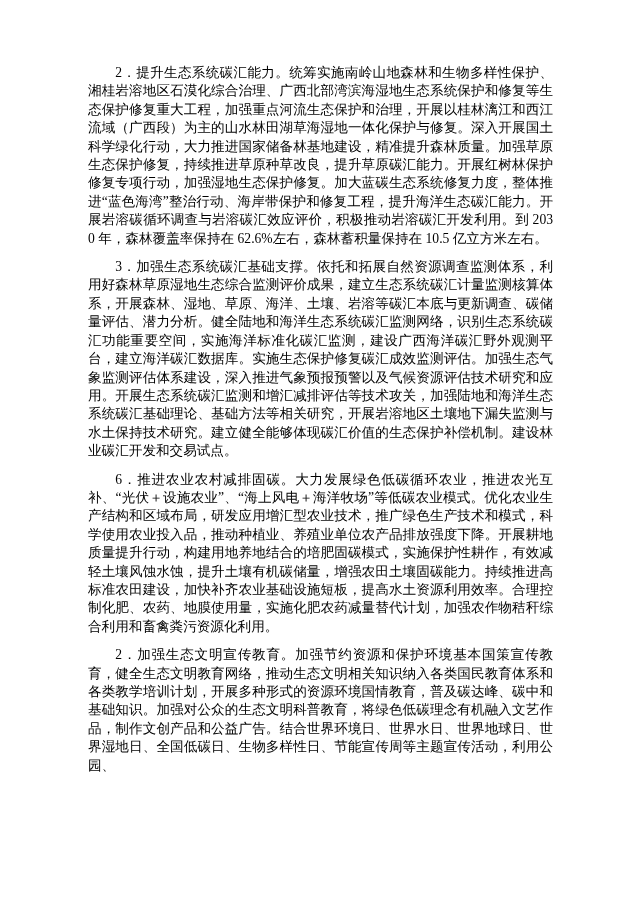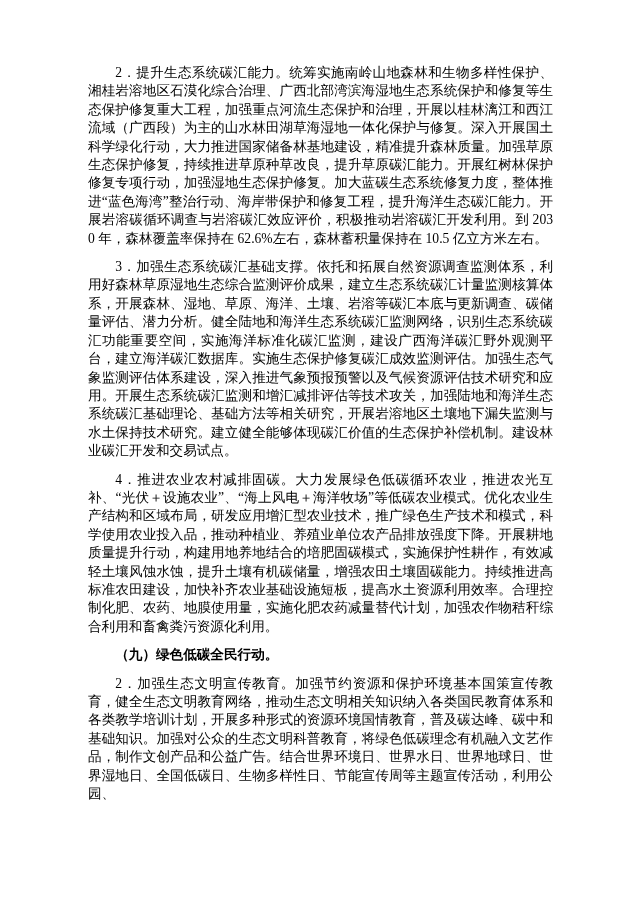--- a/index.html
+++ b/index.html
@@ -29,16 +29,15 @@
   .heading {
     font-weight: bold;
   }
 </style>
 </head>
 <body>
 
 <div class="page">
   <p class="para">2．提升生态系统碳汇能力。统筹实施南岭山地森林和生物多样性保护、湘桂岩溶地区石漠化综合治理、广西北部湾滨海湿地生态系统保护和修复等生态保护修复重大工程，加强重点河流生态保护和治理，开展以桂林漓江和西江流域（广西段）为主的山水林田湖草海湿地一体化保护与修复。深入开展国土科学绿化行动，大力推进国家储备林基地建设，精准提升森林质量。加强草原生态保护修复，持续推进草原种草改良，提升草原碳汇能力。开展红树林保护修复专项行动，加强湿地生态保护修复。加大蓝碳生态系统修复力度，整体推进“蓝色海湾”整治行动、海岸带保护和修复工程，提升海洋生态碳汇能力。开展岩溶碳循环调查与岩溶碳汇效应评价，积极推动岩溶碳汇开发利用。到 2030 年，森林覆盖率保持在 62.6%左右，森林蓄积量保持在 10.5 亿立方米左右。</p>
   <p class="para">3．加强生态系统碳汇基础支撑。依托和拓展自然资源调查监测体系，利用好森林草原湿地生态综合监测评价成果，建立生态系统碳汇计量监测核算体系，开展森林、湿地、草原、海洋、土壤、岩溶等碳汇本底与更新调查、碳储量评估、潜力分析。健全陆地和海洋生态系统碳汇监测网络，识别生态系统碳汇功能重要空间，实施海洋标准化碳汇监测，建设广西海洋碳汇野外观测平台，建立海洋碳汇数据库。实施生态保护修复碳汇成效监测评估。加强生态气象监测评估体系建设，深入推进气象预报预警以及气候资源评估技术研究和应用。开展生态系统碳汇监测和增汇减排评估等技术攻关，加强陆地和海洋生态系统碳汇基础理论、基础方法等相关研究，开展岩溶地区土壤地下漏失监测与水土保持技术研究。建立健全能够体现碳汇价值的生态保护补偿机制。建设林业碳汇开发和交易试点。</p>
-  <p class="para">4．推进农业农村减排固碳。大力发展绿色低碳循环农业，推进农光互补、“光伏＋设施农业”、“海上风电＋海洋牧场”等低碳农业模式。优化农业生产结构和区域布局，研发应用增汇型农业技术，推广绿色生产技术和模式，科学使用农业投入品，推动种植业、养殖业单位农产品排放强度下降。开展耕地质量提升行动，构建用地养地结合的培肥固碳模式，实施保护性耕作，有效减轻土壤风蚀水蚀，提升土壤有机碳储量，增强农田土壤固碳能力。持续推进高标准农田建设，加快补齐农业基础设施短板，提高水土资源利用效率。合理控制化肥、农药、地膜使用量，实施化肥农药减量替代计划，加强农作物秸秆综合利用和畜禽粪污资源化利用。</p>
-  <p class="para heading">（九）绿色低碳全民行动。</p>
+  <p class="para">6．推进农业农村减排固碳。大力发展绿色低碳循环农业，推进农光互补、“光伏＋设施农业”、“海上风电＋海洋牧场”等低碳农业模式。优化农业生产结构和区域布局，研发应用增汇型农业技术，推广绿色生产技术和模式，科学使用农业投入品，推动种植业、养殖业单位农产品排放强度下降。开展耕地质量提升行动，构建用地养地结合的培肥固碳模式，实施保护性耕作，有效减轻土壤风蚀水蚀，提升土壤有机碳储量，增强农田土壤固碳能力。持续推进高标准农田建设，加快补齐农业基础设施短板，提高水土资源利用效率。合理控制化肥、农药、地膜使用量，实施化肥农药减量替代计划，加强农作物秸秆综合利用和畜禽粪污资源化利用。</p>
   <p class="para">2．加强生态文明宣传教育。加强节约资源和保护环境基本国策宣传教育，健全生态文明教育网络，推动生态文明相关知识纳入各类国民教育体系和各类教学培训计划，开展多种形式的资源环境国情教育，普及碳达峰、碳中和基础知识。加强对公众的生态文明科普教育，将绿色低碳理念有机融入文艺作品，制作文创产品和公益广告。结合世界环境日、世界水日、世界地球日、世界湿地日、全国低碳日、生物多样性日、节能宣传周等主题宣传活动，利用公园、</p>
 </div>
 
 </body></html>

